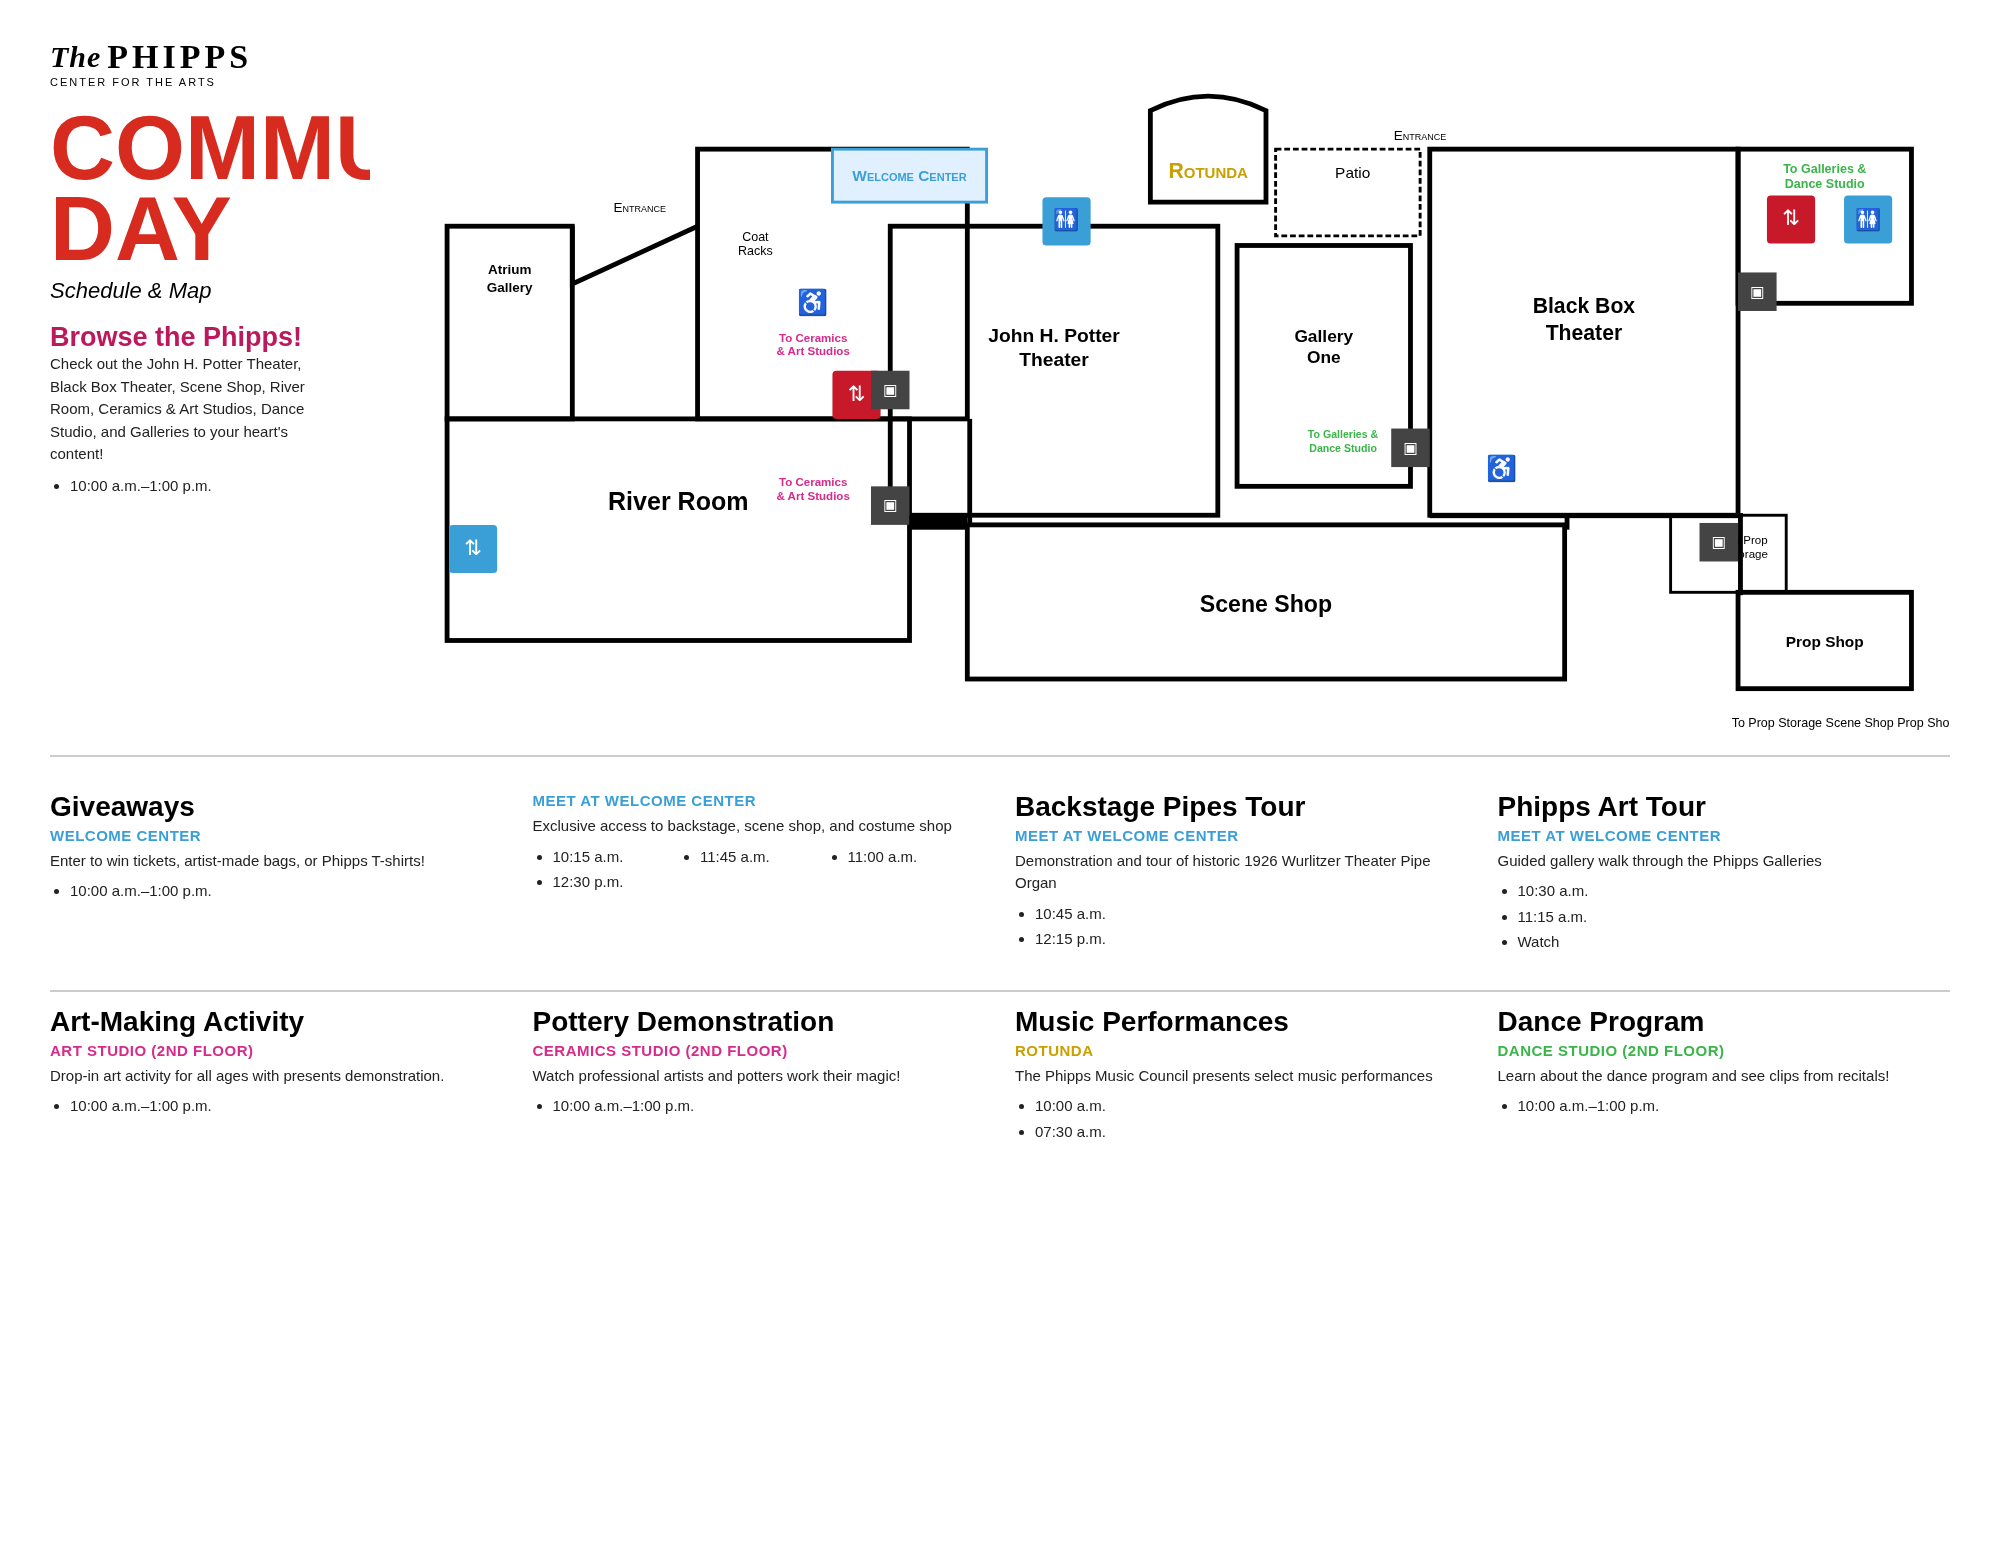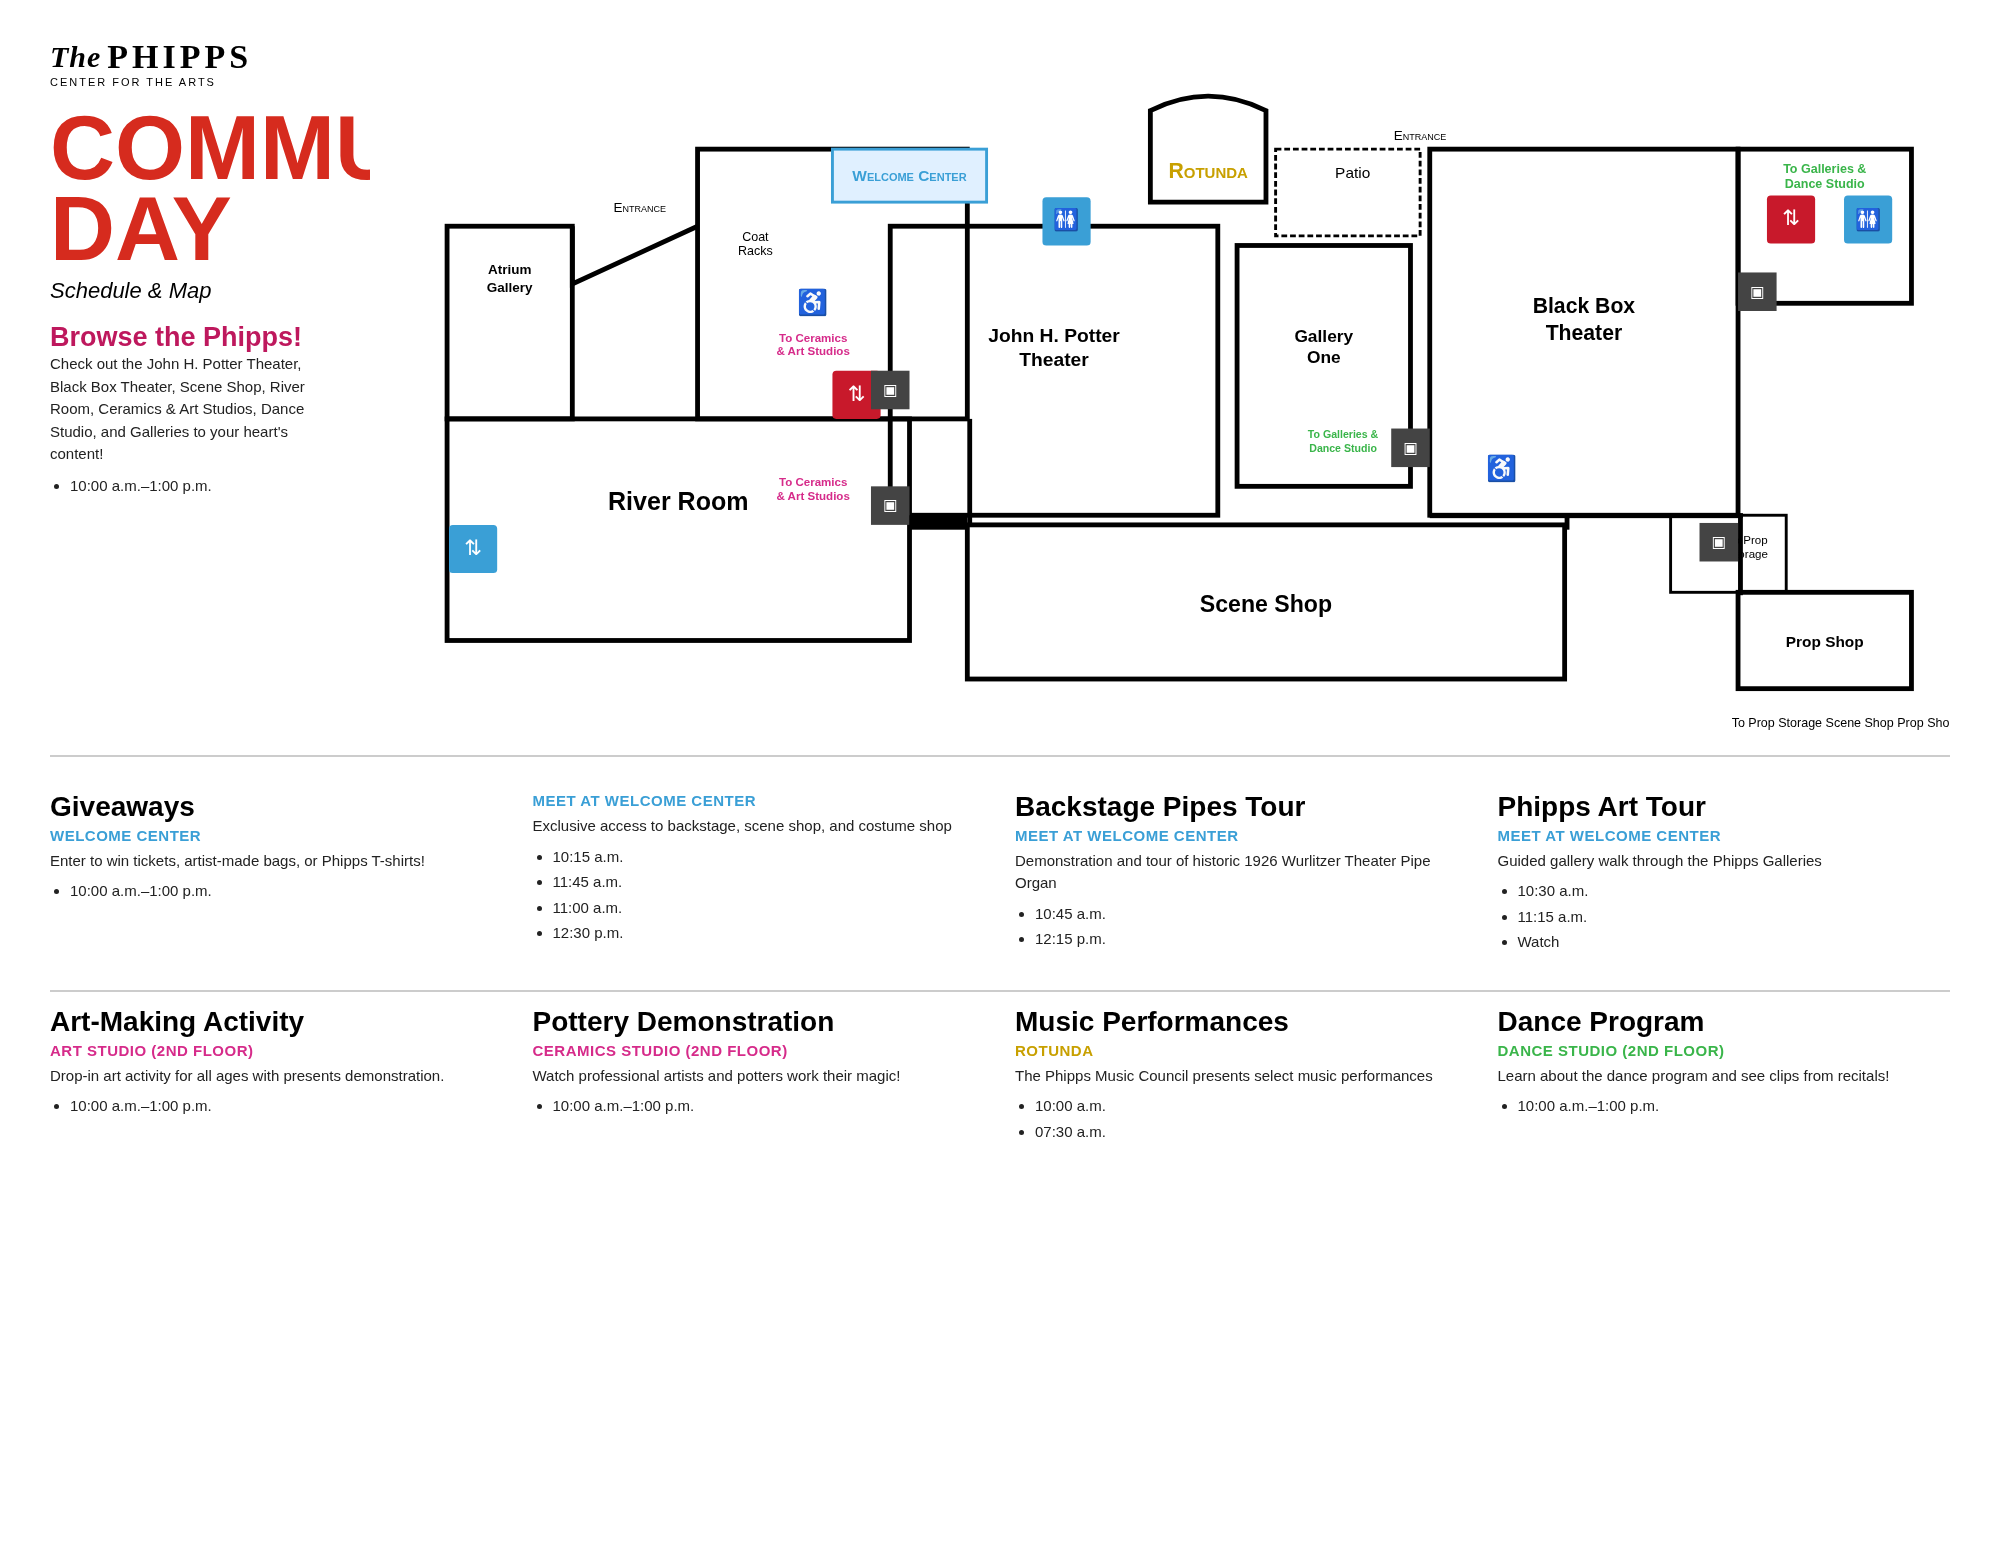--- a/index.html
+++ b/index.html
@@ -169,21 +169,21 @@
     .event-times li {
       font-size: 15px;
       color: #222;
       margin-left: 20px;
       list-style-type: disc;
       line-height: 1.7;
     }
 
     .times-grid {
       display: grid;
-      grid-template-columns: 1fr;
+      grid-template-columns: 1fr 1fr 1fr;
       gap: 0;
     }
 
     .times-grid li {
       font-size: 15px;
       color: #222;
       margin-left: 20px;
       list-style-type: disc;
       line-height: 1.7;
     }

